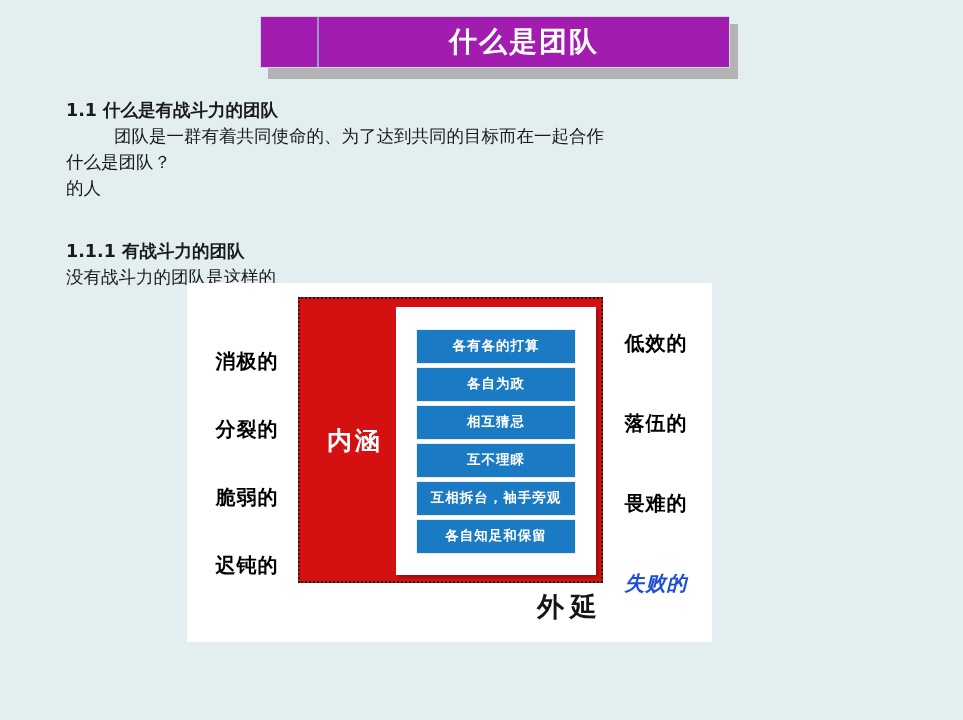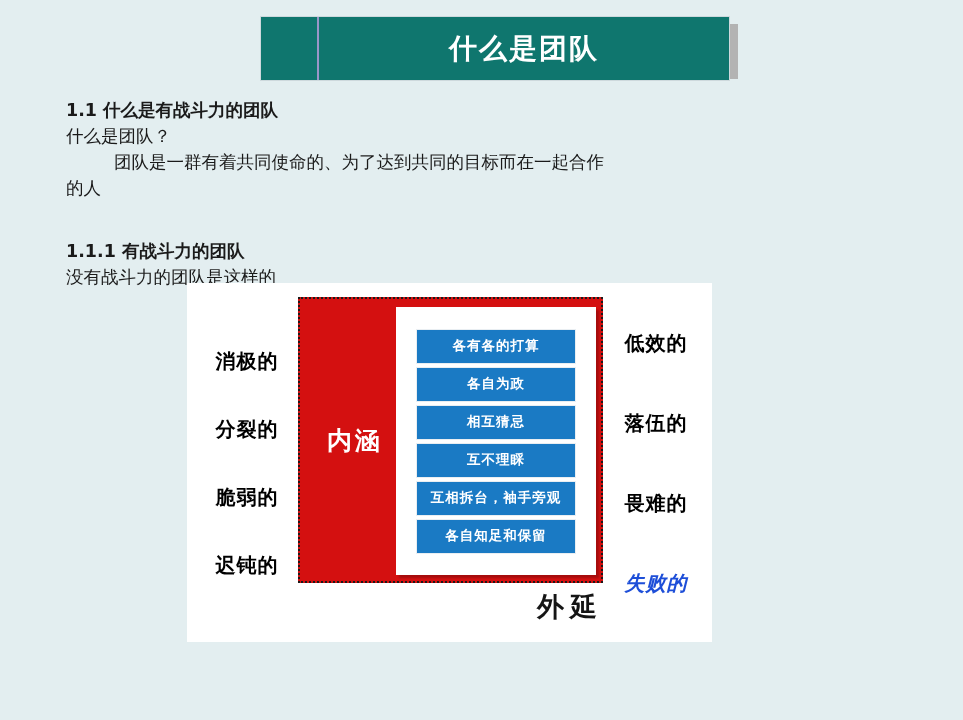--- a/index.html
+++ b/index.html
@@ -29,22 +29,22 @@
     top: 8px;
     width: 470px;
     height: 55px;
     background: #b3b3b3;
   }
   .title-bar {
     position: absolute;
     left: 0;
     top: 0;
     width: 470px;
-    height: 65px;
-    background: #0f766e;
+    height: 52px;
+    background: #a21caf;
     border: 1px solid #ced9dd;
     box-sizing: border-box;
     display: flex;
     align-items: stretch;
   }
   .title-left-cell {
     width: 58px;
     border-right: 2px solid #9a96c8;
     box-sizing: border-box;
   }
@@ -205,22 +205,22 @@
   <div class="title-bar">
     <div class="title-left-cell"></div>
     <div class="title-main-cell">
       <span class="title-text">什么是团队</span>
     </div>
   </div>
 </div>
 
 <div class="body-copy">
   <div class="line bold">1.1 什么是有战斗力的团队</div>
+  <div class="line indent">团队是一群有着共同使命的、为了达到共同的目标而在一起合作</div>
   <div class="line">什么是团队？</div>
-  <div class="line indent">团队是一群有着共同使命的、为了达到共同的目标而在一起合作</div>
   <div class="line">的人</div>
   <div class="spacer-line"></div>
   <div class="line bold">1.1.1 有战斗力的团队</div>
   <div class="line">没有战斗力的团队是这样的</div>
 </div>
 
 <div class="image-panel">
   <div class="diagram">
 
     <div class="side-col left">

